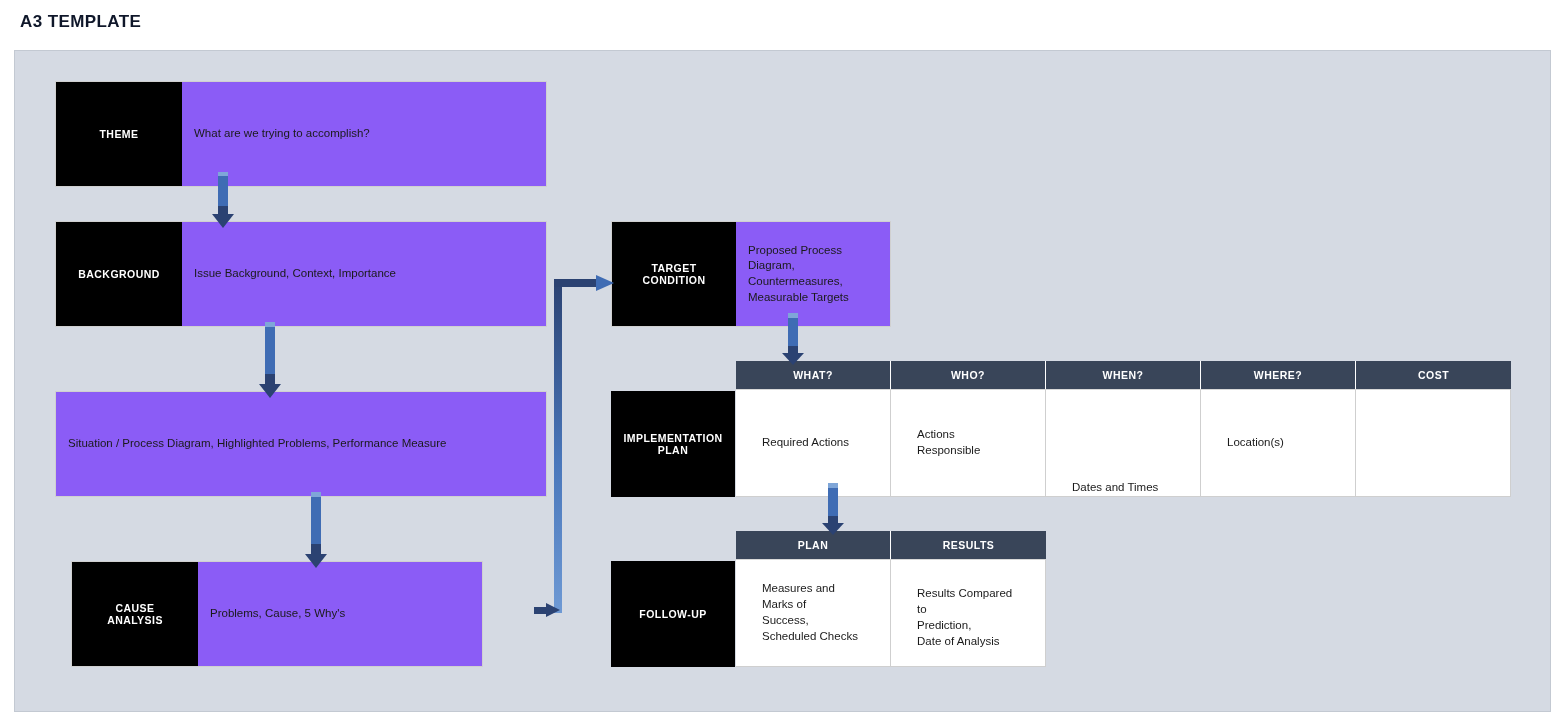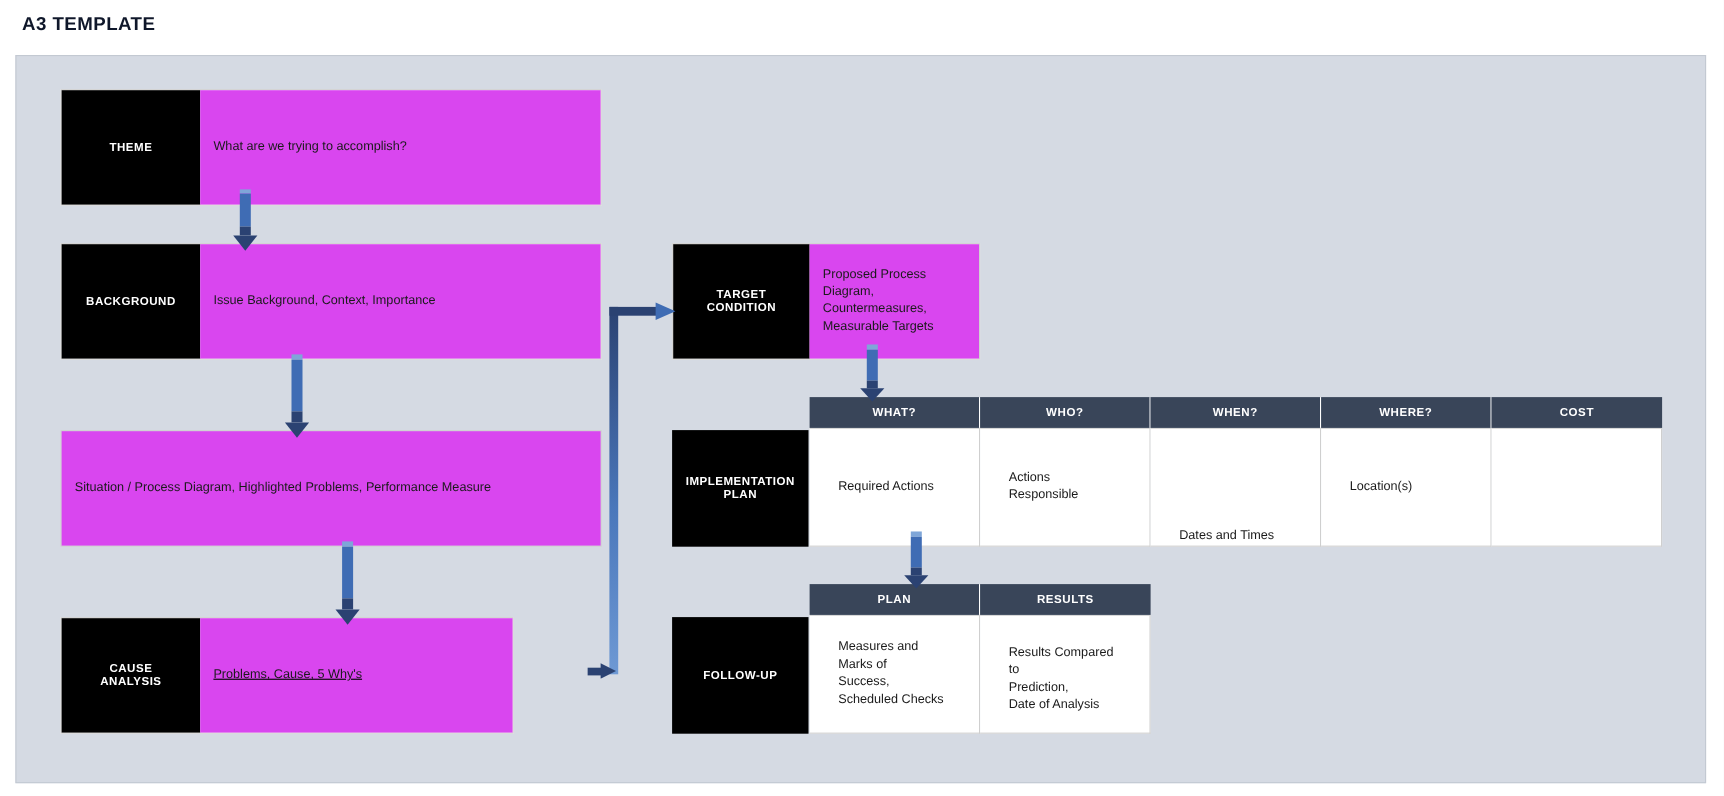--- a/index.html
+++ b/index.html
@@ -57,21 +57,21 @@
     display: flex;
     align-items: center;
     justify-content: center;
     text-align: center;
     flex: none;
     box-sizing: border-box;
     padding: 0 17px;
   }
   .block-body {
     flex: 1 1 auto;
-    background: #d946ef;
+    background: #8b5cf6;
     display: flex;
     align-items: center;
     box-sizing: border-box;
     padding: 0 12px;
   }
   .block-body .btext {
     font-size: 11.5px;
     color: #1a1a1a;
     line-height: 1.35;
     white-space: pre-line;
@@ -172,21 +172,21 @@
       <span class="btext">Issue Background, Context, Importance</span>
     </div>
   </div>
 
   <div class="block" style="left:40px; top:340px; width:492px; height:106px;">
     <div class="block-body">
       <span class="btext">Situation / Process Diagram, Highlighted Problems, Performance Measure</span>
     </div>
   </div>
 
-  <div class="block" style="left:40px; top:510px; width:412px; height:106px;text-decoration:underline;">
+  <div class="block" style="left:56px; top:510px; width:412px; height:106px;">
     <div class="block-label" style="width:126px;">CAUSE ANALYSIS</div>
     <div class="block-body">
       <span class="btext">Problems, Cause, 5 Why's</span>
     </div>
   </div>
 
   <div class="block" style="left:596px; top:170px; width:280px; height:106px;">
     <div class="block-label" style="width:124px;">TARGET CONDITION</div>
     <div class="block-body">
       <span class="btext">Proposed Process Diagram,

